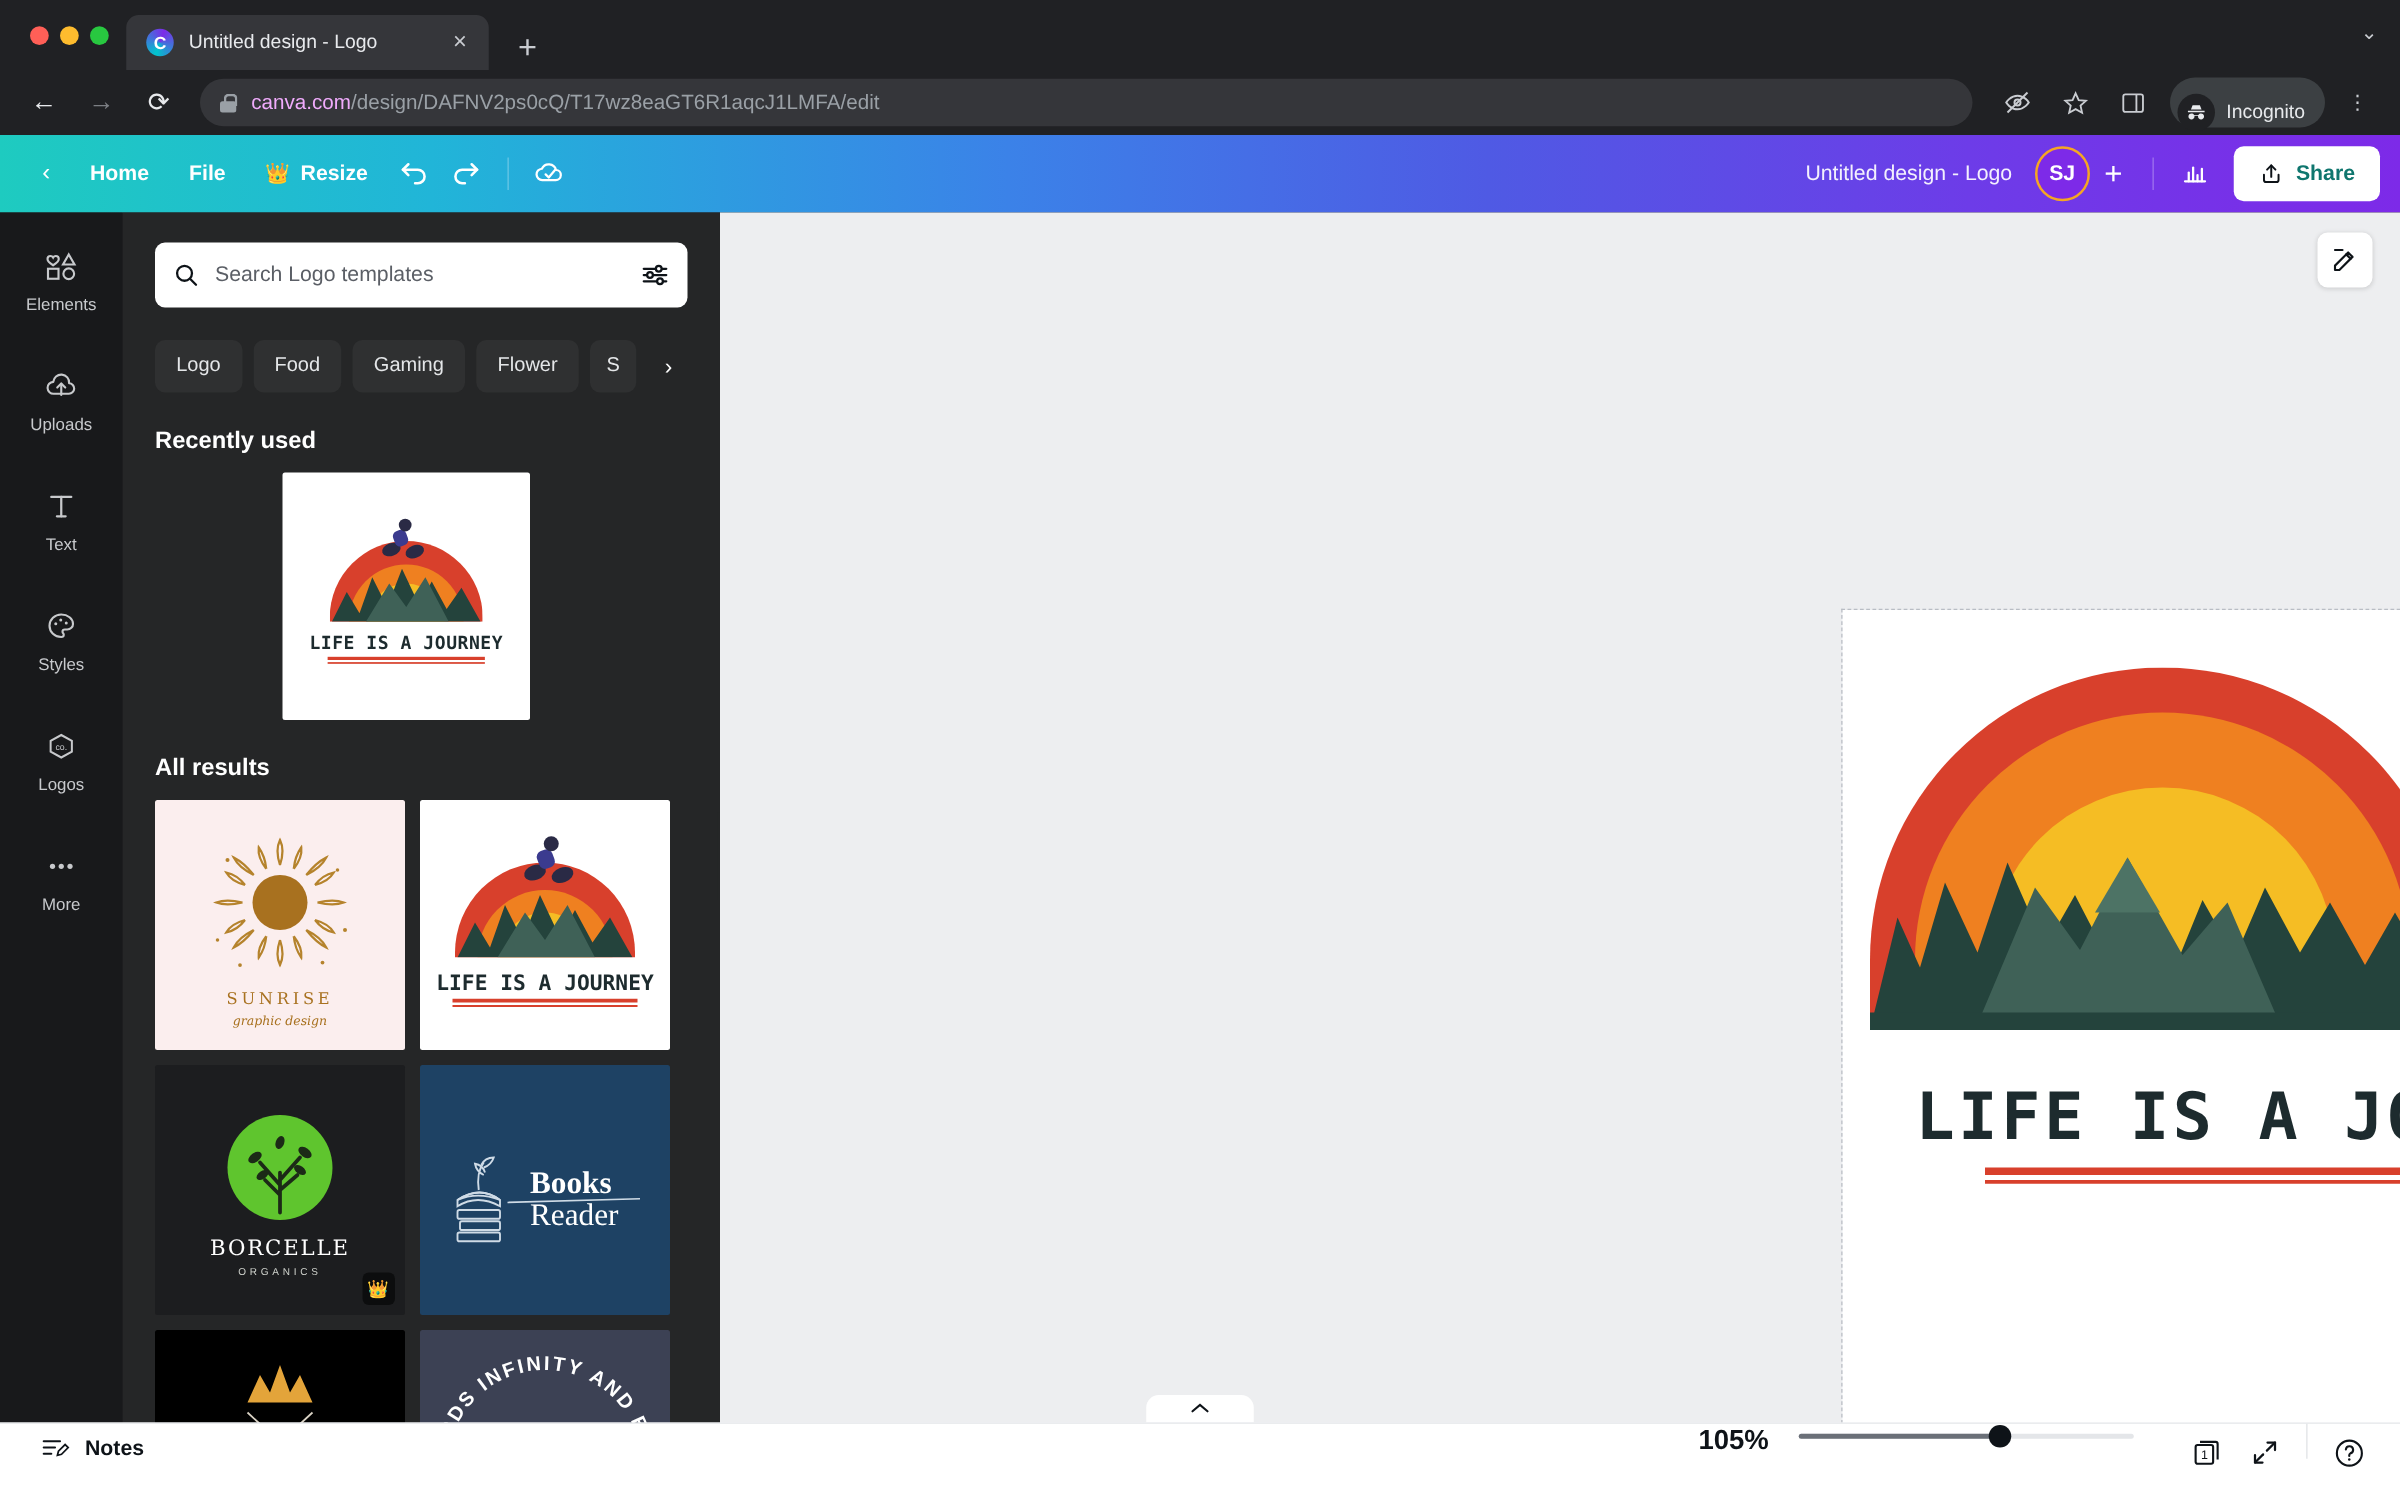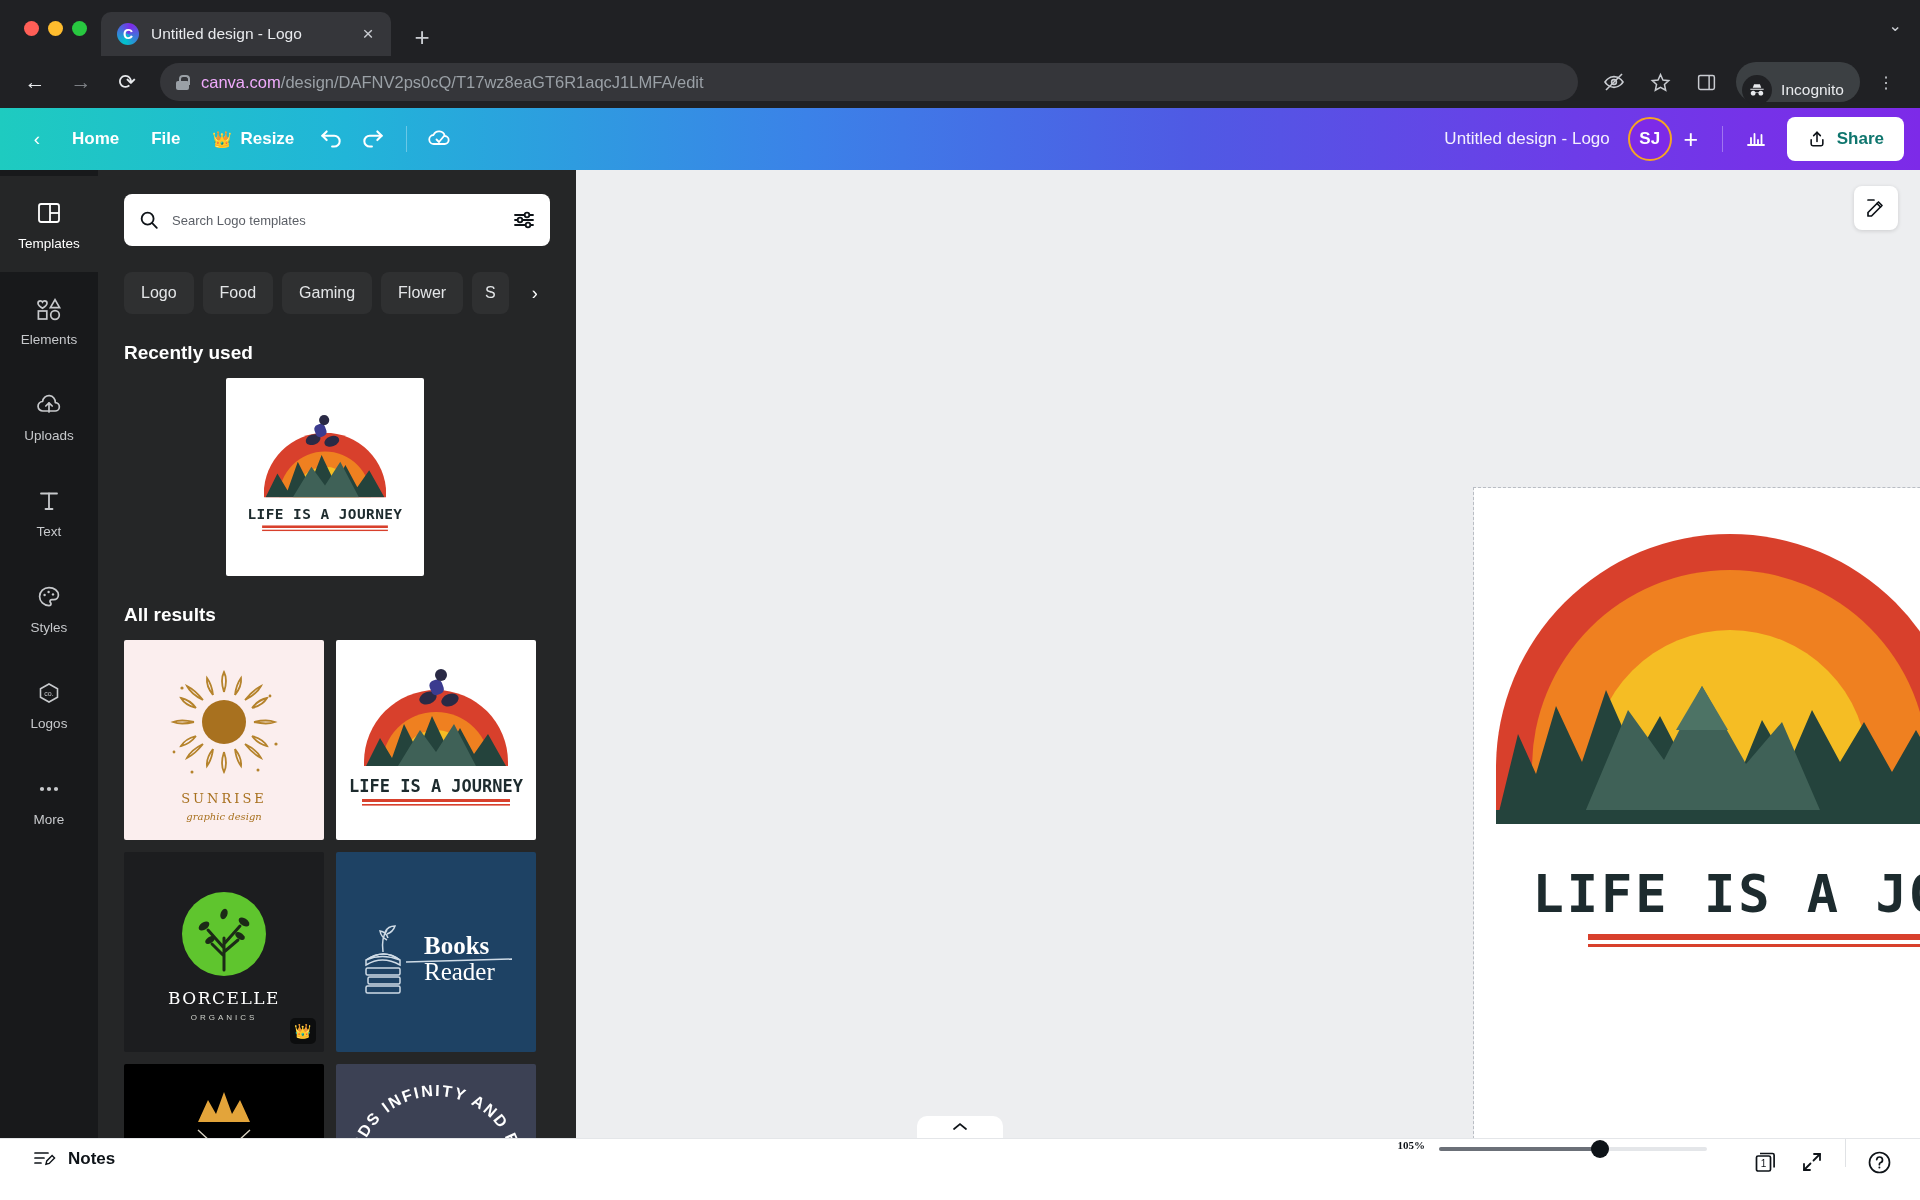--- a/index.html
+++ b/index.html
@@ -134,21 +134,21 @@
   
   .panel {
     width: 478px; background: #252627; flex: none; position: relative;
     padding: 24px 0 0 0; overflow: hidden;
   }
   .search-row { padding: 0 26px; }
   .searchbox {
     height: 52px; background: #fff; border-radius: 8px; display: flex;
     align-items: center; padding: 0 14px; gap: 12px;
   }
-  .search-placeholder { flex: 1; color: #5b5f66; font-size: 13px; }
+  .search-placeholder { flex: 1; color: #5b5f66; font-size: 17px; }
 
   .chips { display: flex; gap: 9px; padding: 26px 0 0 26px; align-items: center; }
   .chip {
     height: 42px; background: #2f3031; border-radius: 8px; color: #e4e6e8;
     font-size: 16px; display: flex; align-items: center; padding: 0 17px; white-space: nowrap;
   }
   .chip.narrow { padding: 0 13px; }
   .chip-next {
     width: 34px; height: 42px; display: flex; align-items: center; justify-content: center;
     color: #fff; font-size: 18px; flex: none;
@@ -217,21 +217,21 @@
   .rule2 { width: 472px; height: 3px; background: #d8402c; margin: 4px auto 0 auto; }
 
   
   .bottom-bar {
     position: absolute; left: 0; bottom: 0; width: 1920px; height: 62px;
     background: #fff; display: flex; align-items: flex-start; padding: 0 18px;
     border-top: 1px solid #e4e6e9; z-index: 8;
   }
   .notes-btn { display: flex; align-items: center; gap: 12px; color: #0e1318; font-size: 17px; font-weight: 600; padding: 8px 14px; }
   .bb-spacer { flex: 1; }
-  .zoom-label { font-size: 11px; font-weight: 700; color: #0e1318; margin-right: 14px; font-family: Liberation Serif, serif; }
+  .zoom-label { font-size: 22px; font-weight: 700; color: #0e1318; margin-right: 24px; }
   .slider { width: 268px; height: 20px; position: relative; display: flex; align-items: center; }
   .slider-track { width: 268px; height: 4px; border-radius: 2px; background: #e4e6e9; }
   .slider-fill { position: absolute; left: 0; width: 160px; height: 4px; border-radius: 2px; background: #6b7078; }
   .slider-knob { position: absolute; left: 152px; width: 18px; height: 18px; border-radius: 50%; background: #0e1318; }
   .bb-icon { width: 46px; height: 46px; display: flex; align-items: center; justify-content: center; color: #0e1318; }
   .bb-divider { width: 1px; height: 28px; background: #e0e2e5; margin: 0 10px; }
   .collapse-tab {
     position: absolute; left: 50%; transform: translateX(-50%); bottom: 62px;
     width: 86px; height: 22px; background: #fff; border-radius: 10px 10px 0 0;
     display: flex; align-items: center; justify-content: center; color: #0e1318;
@@ -346,30 +346,20 @@
         <polyline points="8,8 12,4 16,8"></polyline>
         <line x1="12" y1="4" x2="12" y2="15"></line>
       </svg>
     <span>Share</span>
   </div>
 </div>
 
 <div class="main">
 
   <div class="rail">
-    <div class="rail-item active">
-      <div class="rail-icon">
-        <svg width="28" height="28" viewBox="0 0 28 28" fill="none" stroke="currentColor" stroke-width="1.8">
-            <rect x="4" y="5" width="20" height="18" rx="2.2"></rect>
-            <line x1="15" y1="5" x2="15" y2="23"></line>
-            <line x1="15" y1="14" x2="24" y2="14"></line>
-          </svg>
-      </div>
-      <div class="rail-label">Templates</div>
-    </div>
     <div class="rail-item">
       <div class="rail-icon">
         <svg width="30" height="28" viewBox="0 0 30 28" fill="none" stroke="currentColor" stroke-width="1.7">
           <path d="M4 8.2c0-1.4 1.1-2.4 2.4-2.4 1 0 1.7.5 2.1 1.2.4-.7 1.1-1.2 2.1-1.2 1.3 0 2.4 1 2.4 2.4 0 2.2-4.5 5-4.5 5S4 10.4 4 8.2z"></path>
           <polygon points="21,4.6 25.6,12.6 16.4,12.6"></polygon>
           <rect x="4.4" y="16" width="8.4" height="8"></rect>
           <circle cx="21" cy="20" r="4.3"></circle>
         </svg>
       </div>
       <div class="rail-label">Elements</div>

